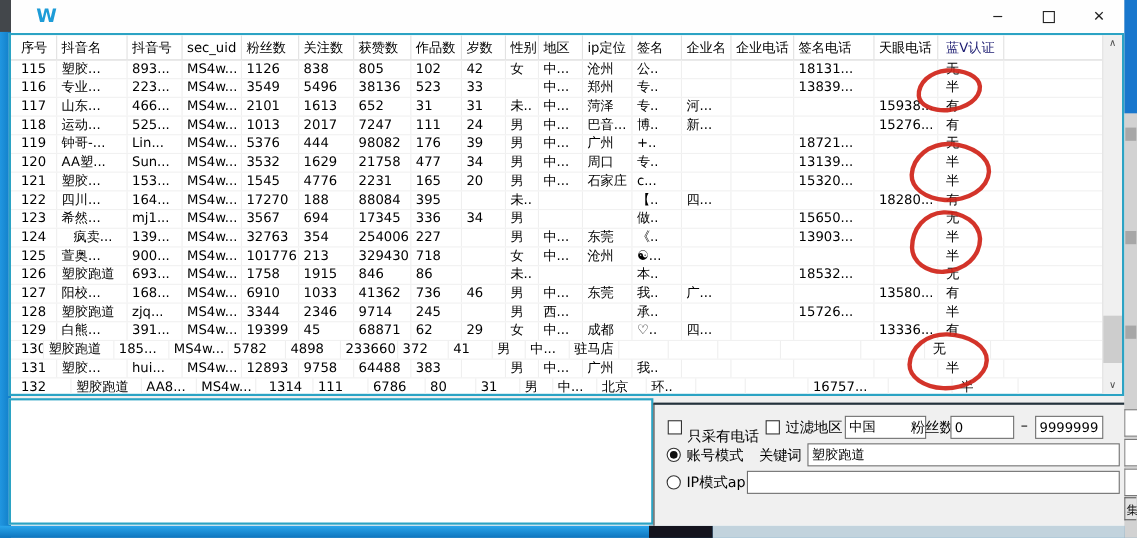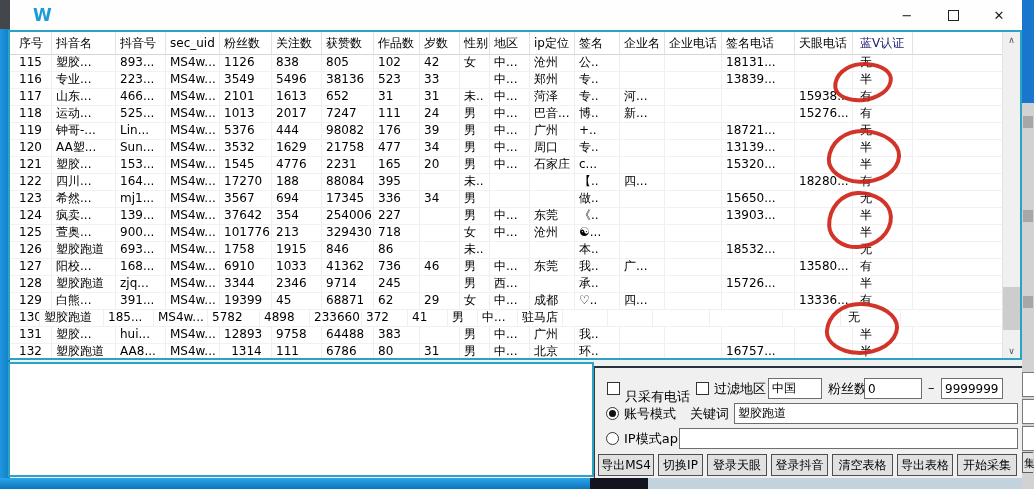--- a/index.html
+++ b/index.html
@@ -319,24 +319,24 @@
             <div class="cell" style="width: 45px;">做..</div>
             <div class="cell" style="width: 45px;"></div>
             <div class="cell" style="width: 57px;"></div>
             <div class="cell" style="width: 73px;">15650...</div>
             <div class="cell" style="width: 58px;"></div>
             <div class="cell clast" style="width: 60px;">无</div>
             <div class="cell filler"></div>
           </div>
           <div class="row">
             <div class="cell c0" style="width: 42px;">124</div>
-            <div class="cell" style="width: 64px;">疯卖...</div>
+            <div class="cell" style="width: 64px; text-align: center;">疯卖...</div>
             <div class="cell" style="width: 50px;">139...</div>
             <div class="cell" style="width: 54px;">MS4w...</div>
-            <div class="cell" style="width: 52px;">37642</div>
+            <div class="cell" style="width: 52px;">32763</div>
             <div class="cell" style="width: 50px;">354</div>
             <div class="cell" style="width: 52px;">254006</div>
             <div class="cell" style="width: 46px;">227</div>
             <div class="cell" style="width: 40px;"></div>
             <div class="cell" style="width: 30px;">男</div>
             <div class="cell" style="width: 40px;">中...</div>
             <div class="cell" style="width: 45px;">东莞</div>
             <div class="cell" style="width: 45px;">《..</div>
             <div class="cell" style="width: 45px;"></div>
             <div class="cell" style="width: 57px;"></div>
@@ -486,21 +486,21 @@
             <div class="cell" style="width: 45px;">广州</div>
             <div class="cell" style="width: 45px;">我..</div>
             <div class="cell" style="width: 45px;"></div>
             <div class="cell" style="width: 57px;"></div>
             <div class="cell" style="width: 73px;"></div>
             <div class="cell" style="width: 58px;"></div>
             <div class="cell clast" style="width: 60px;">半</div>
             <div class="cell filler"></div>
           </div>
           <div class="row">
-            <div class="cell c0" style="width: 42px;">132</div>
+            <div class="cell c0" style="width: 55px;">132</div>
             <div class="cell" style="width: 64px;">塑胶跑道</div>
             <div class="cell" style="width: 50px;">AA8...</div>
             <div class="cell" style="width: 54px;">MS4w...</div>
             <div class="cell" style="width: 52px; text-align: center;">1314</div>
             <div class="cell" style="width: 50px;">111</div>
             <div class="cell" style="width: 52px;">6786</div>
             <div class="cell" style="width: 46px;">80</div>
             <div class="cell" style="width: 40px;">31</div>
             <div class="cell" style="width: 30px;">男</div>
             <div class="cell" style="width: 40px;">中...</div>
@@ -533,39 +533,30 @@
   <div class="anno" style="left:827px;top:191px;width:58px;height:50px;transform:rotate(-2deg)"></div>
   <div class="anno" style="left:825px;top:302px;width:66px;height:45px;transform:rotate(2deg)"></div>
 
   <div class="logbox"></div>
 
   <div class="panel">
     <div class="cbox" style="left:12px;top:14px"></div>
     <div class="lbl" style="left:30px;top:20px">只采有电话</div>
     <div class="cbox" style="left:101px;top:14px"></div>
     <div class="lbl" style="left:119px;top:12px">过滤地区</div>
-    <input class="tinput" style="left: 173px; top: 10px; width: 54px;" value="中国">
+    <input class="tinput" style="left: 173px; top: 10px; width: 74px;" value="中国">
     <div class="lbl" style="left:233px;top:12px">粉丝数</div>
     <input class="tinput" style="left: 269px; top: 10px; width: 58px;" value="0">
     <div class="lbl" style="left:333px;top:12px">–</div>
     <input class="tinput" style="left: 346px; top: 10px; width: 62px;" value="9999999">
 
     <div class="radio sel" style="left:11px;top:39px"></div>
     <div class="lbl" style="left:29px;top:37px">账号模式</div>
     <div class="lbl" style="left:95px;top:37px">关键词</div>
     <input class="tinput" style="left: 139px; top: 35px; width: 284px;" value="塑胶跑道">
 
     <div class="radio" style="left:11px;top:64px"></div>
     <div class="lbl" style="left:29px;top:62px">IP模式api</div>
     <input class="tinput" style="left: 84px; top: 60px; width: 339px;" value="">
 
-    <div class="btn-row" id="btn-row">
-        <button class="pbtn2" style="width: 56px;">导出MS4</button>
-        <button class="pbtn2" style="width: 45px;">切换IP</button>
-        <button class="pbtn2" style="width: 60px;">登录天眼</button>
-        <button class="pbtn2" style="width: 57px;">登录抖音</button>
-        <button class="pbtn2" style="width: 61px;">清空表格</button>
-        <button class="pbtn2" style="width: 56px;">导出表格</button>
-        <button class="pbtn2" style="width: 60px;">开始采集</button>
-      </div>
   </div>
 
 </div>
 
 </body></html>

